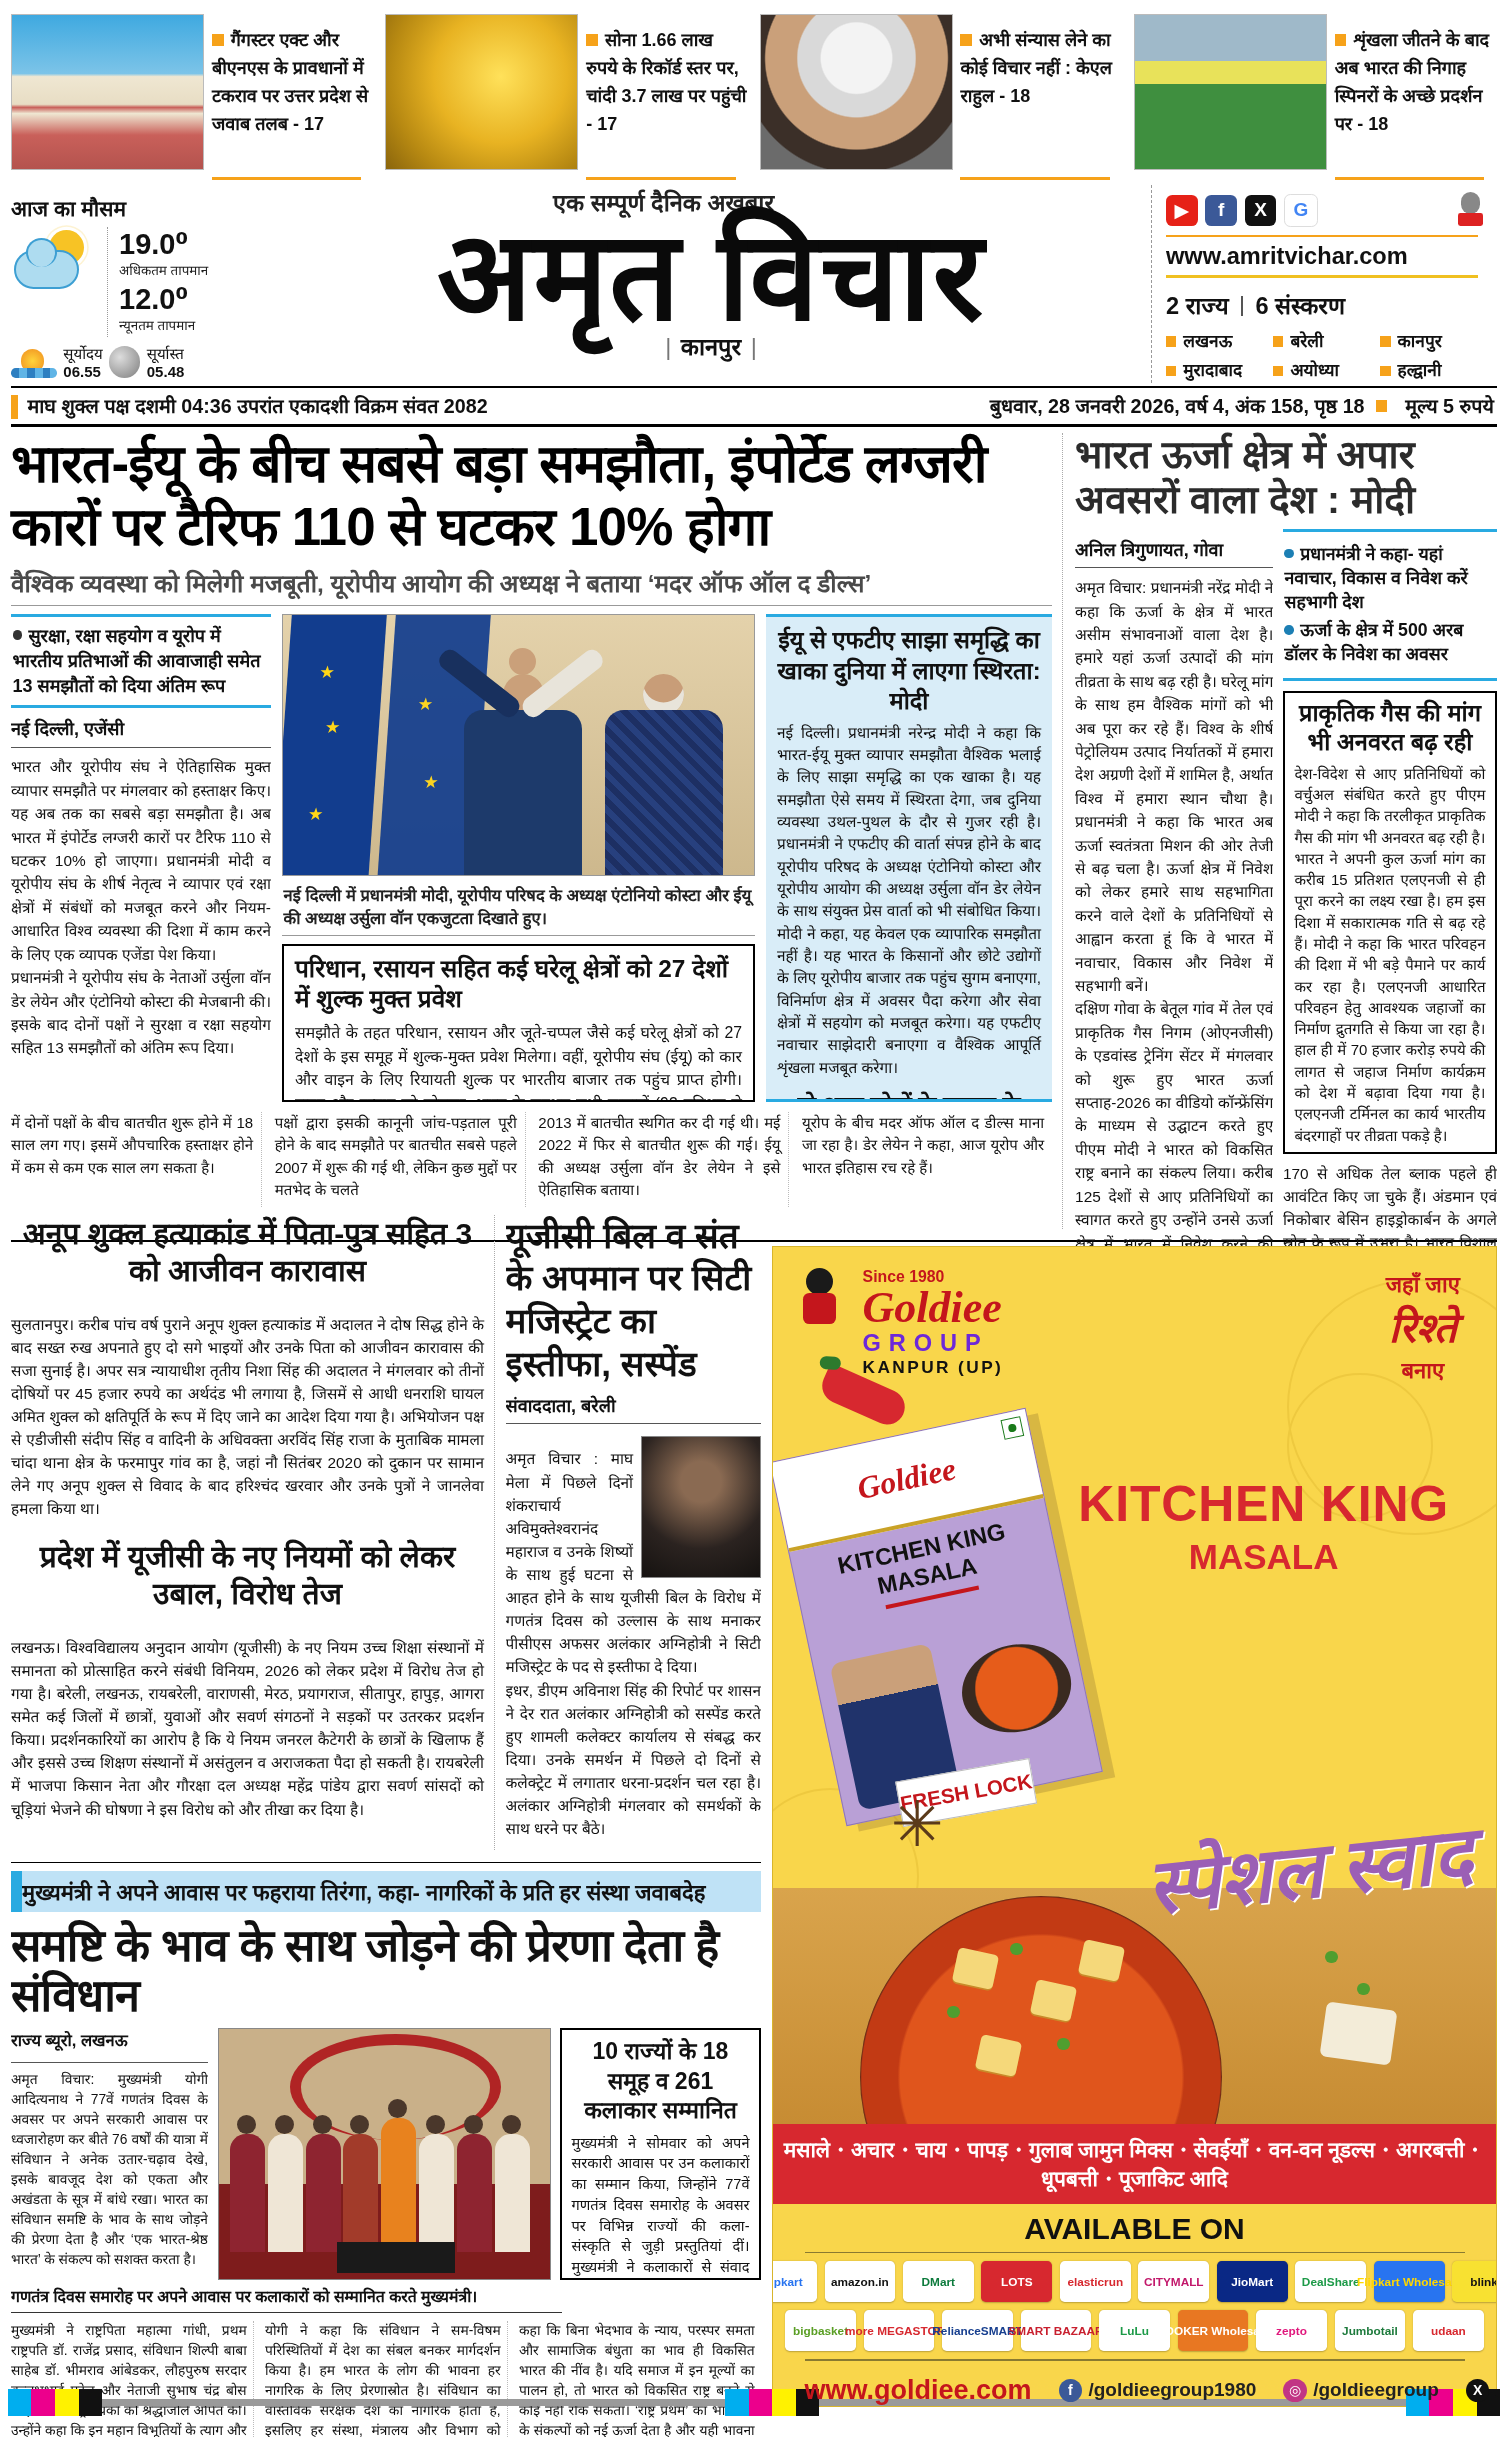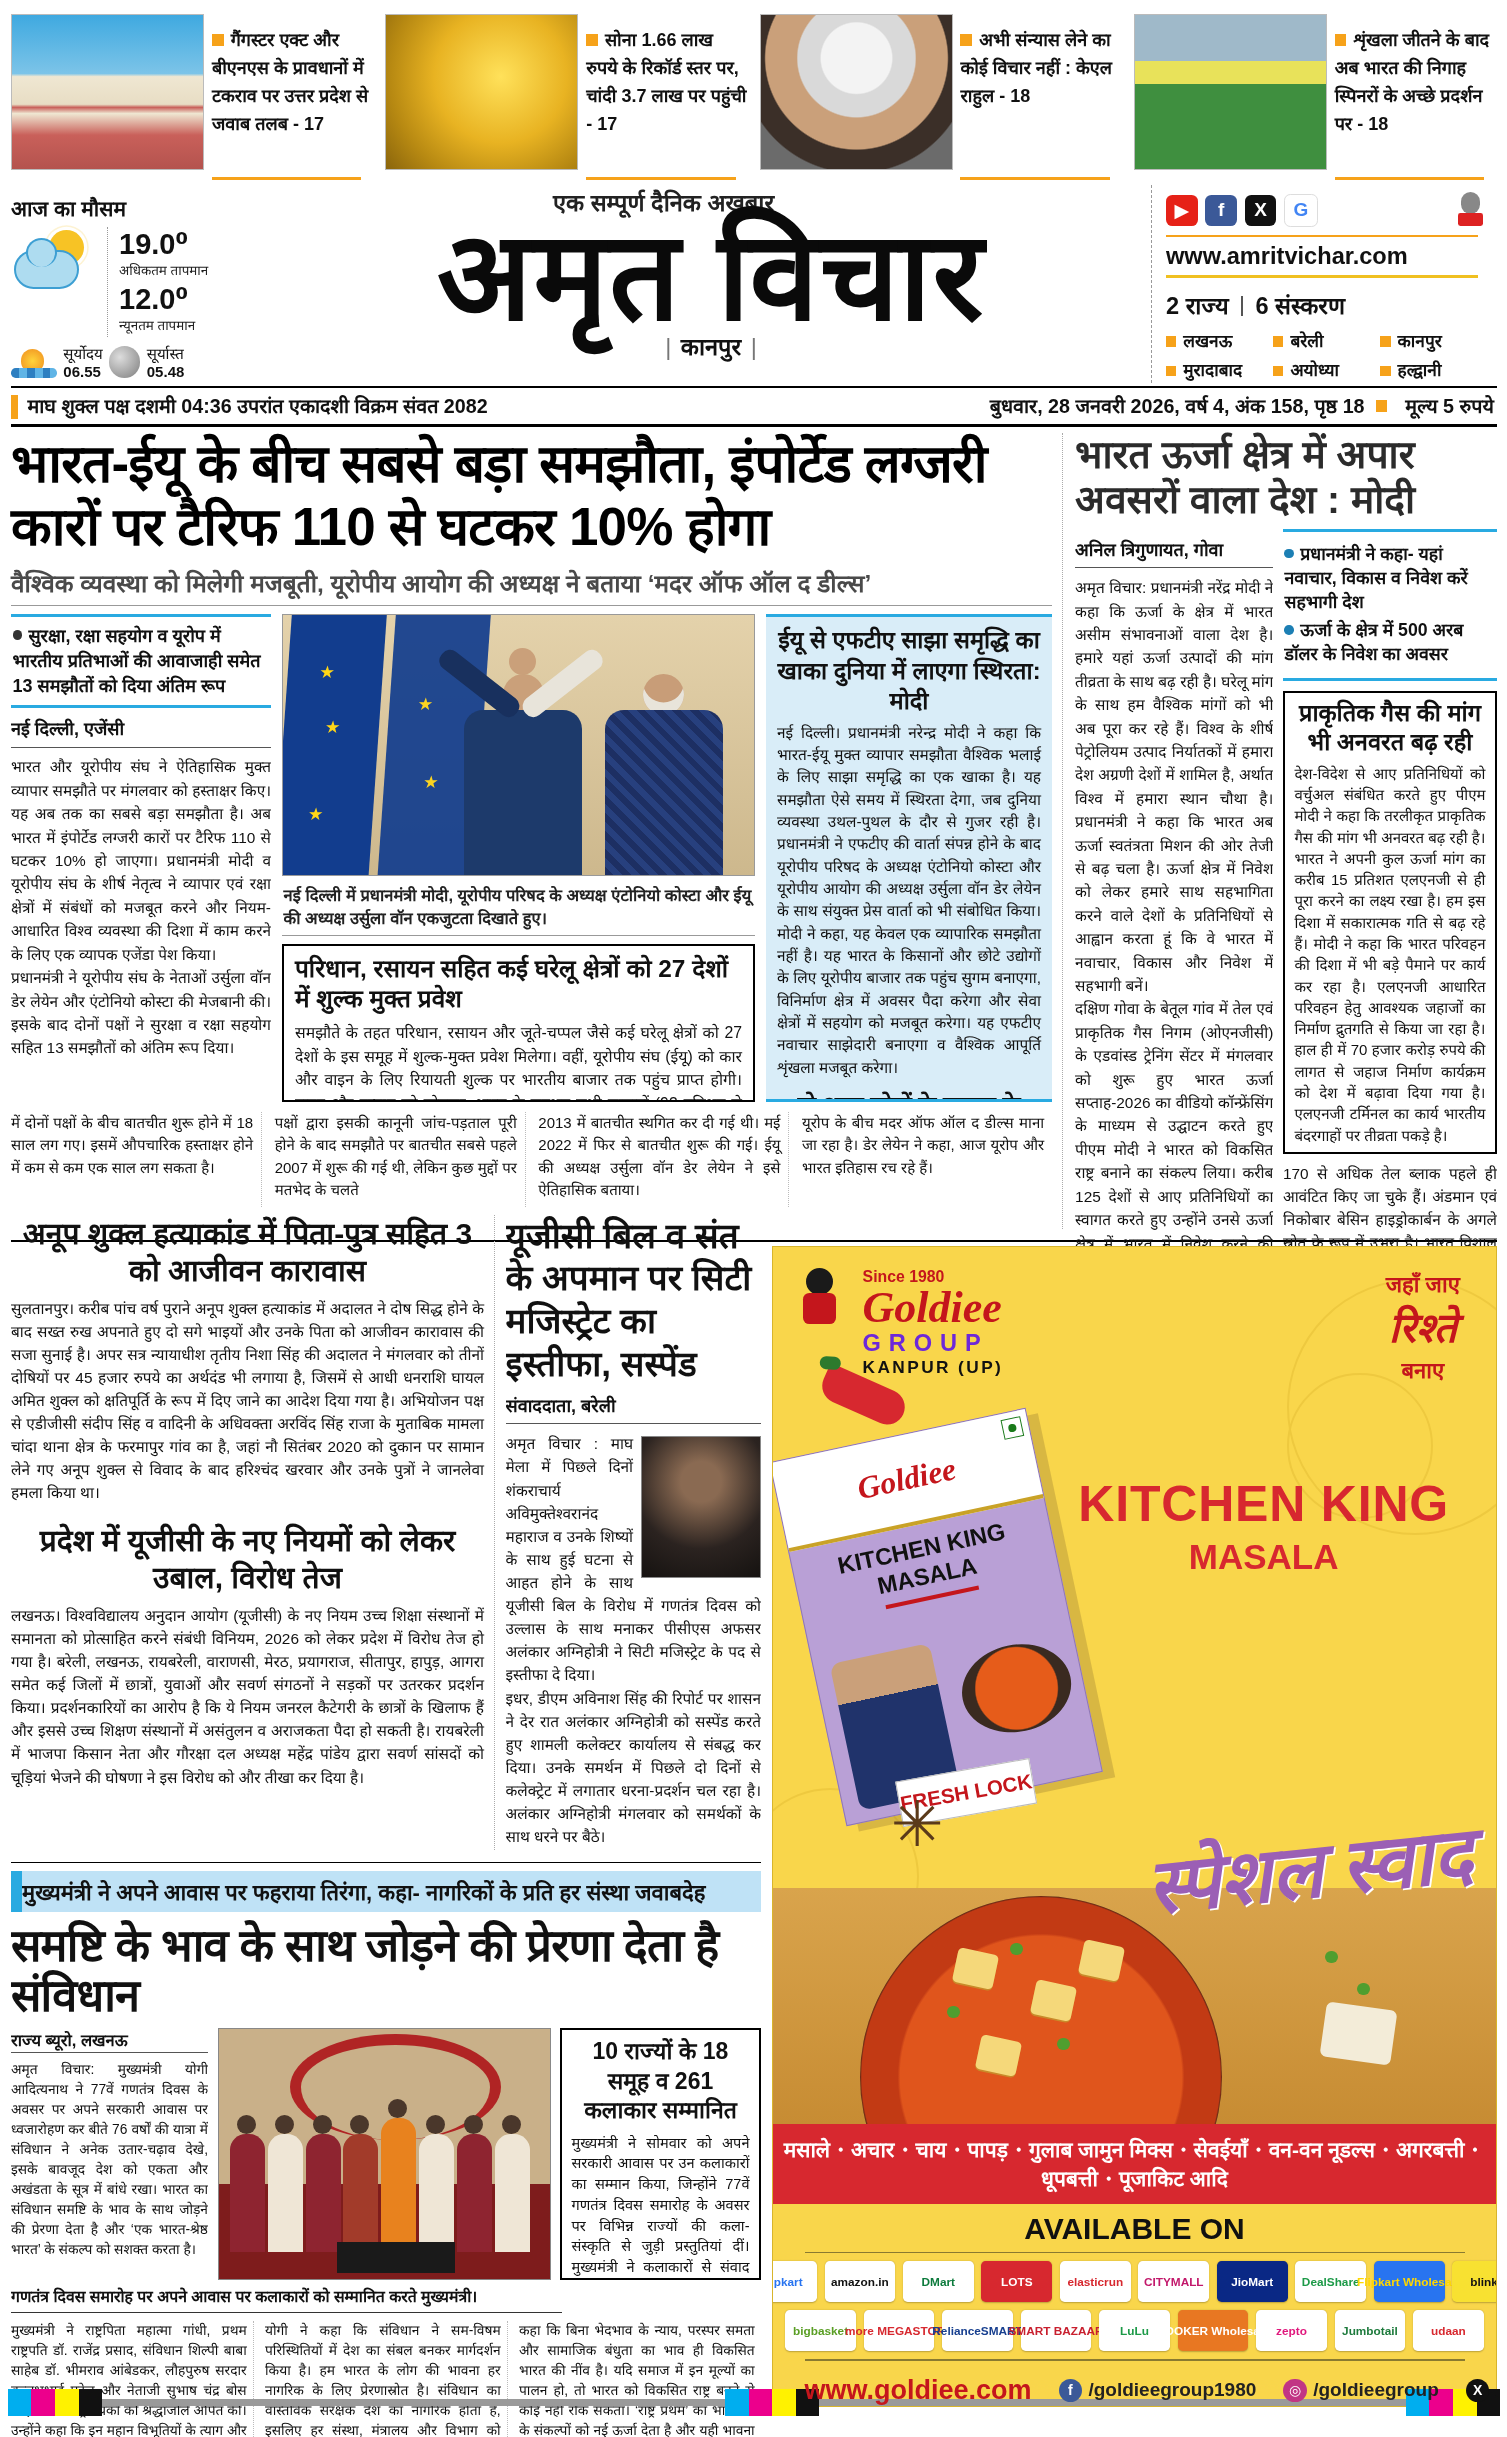--- a/index.html
+++ b/index.html
@@ -121,31 +121,31 @@
   .gas-b{font-size:15px;line-height:1.42;margin-top:4.7px;}
   .en-tail{font-size:15.4px;line-height:1.5;margin-top:7.9px;}
 
   
   .bottom-grid{display:flex;gap:11px;margin-top:11px;border-top:2.4px solid #000;padding-top:9.5px;height:1150px;align-items:center;}
   .bg-left{width:750px;flex:none;display:flex;flex-direction:column;}
   .mid-row{display:flex;gap:11px;height:635px;}
   .colA{width:473px;flex:none;border-right:1.6px dotted #aaa;padding-right:9.5px;overflow:hidden;}
   .colB{flex:1;overflow:hidden;}
   .story-h{font-size:30px;line-height:1.25;font-weight:bold;text-align:center;}
-  .story-b{font-size:15.4px;line-height:1.5;margin-top:7px;}
+  .story-b{font-size:15.4px;line-height:1.5;margin-top:23px;}
   .mag-h{font-size:35px;line-height:1.22;font-weight:bold;}
   .float-photo{float:right;width:118px;height:140px;margin:3.2px 0 4.7px 7.9px;border:0.8px solid #888;}
   .ph-dark{background:radial-gradient(circle at 50% 32%,#8a6a52 0 18%,#2b2320 60%,#151210);}
   .cm-block{margin-top:12.6px;border-top:1.6px solid #000;padding-top:7.9px;flex:1;overflow:hidden;}
   .cm-strip{background:#bfe2f6;display:flex;align-items:center;height:41px;font-size:22px;font-weight:bold;padding-left:11px;position:relative;}
   .cm-strip:before{content:"";position:absolute;left:0;top:0;width:11px;height:41px;background:#29aae1;}
   .cm-h{font-size:45px;font-weight:bold;line-height:1.1;margin:9.5px 0 7.9px 0;letter-spacing:-0.8px;}
   .cm-mid{display:flex;gap:9.5px;height:252px;}
   .cm-c1{width:197px;flex:none;overflow:hidden;}
-  .cm-byline{font-size:16.5px;font-weight:bold;border-bottom:1.6px solid #555;padding-bottom:1px;margin-bottom:6.3px;}
+  .cm-byline{font-size:16.5px;font-weight:bold;border-bottom:1.6px solid #555;padding-bottom:11px;margin-bottom:6.3px;}
   .cm-txt{font-size:13.8px;line-height:1.45;}
   .photo-cm{width:331px;flex:none;border:0.8px solid #888;position:relative;background:linear-gradient(180deg,#c9b089 0 62%,#7e1c1c 62% 100%);overflow:hidden;}
   .arch{position:absolute;left:71px;top:4.7px;width:189px;height:95px;border-radius:50%;border:11px solid #b02424;border-bottom:none;}
   .pp{position:absolute;bottom:27px;width:35px;height:118px;border-radius:15.8px 15.8px 0 0;}
   .pp:before{content:"";position:absolute;left:7.9px;top:-19px;width:19px;height:19px;border-radius:50%;background:#4a372b;}
   .ptable{position:absolute;left:118px;bottom:6.3px;width:118px;height:31.5px;background:#1a1a1a;}
   .cm-box{flex:1;border:2.4px solid #000;padding:6.3px 9.5px;overflow:hidden;}
   .cm-box-h{font-size:23px;font-weight:bold;text-align:center;line-height:1.3;}
   .cm-box-b{font-size:14.6px;line-height:1.42;margin-top:6.3px;}
   .cm-cap{font-size:15.8px;font-weight:bold;border-bottom:1.6px solid #333;padding:4.7px 0;width:551px;}

